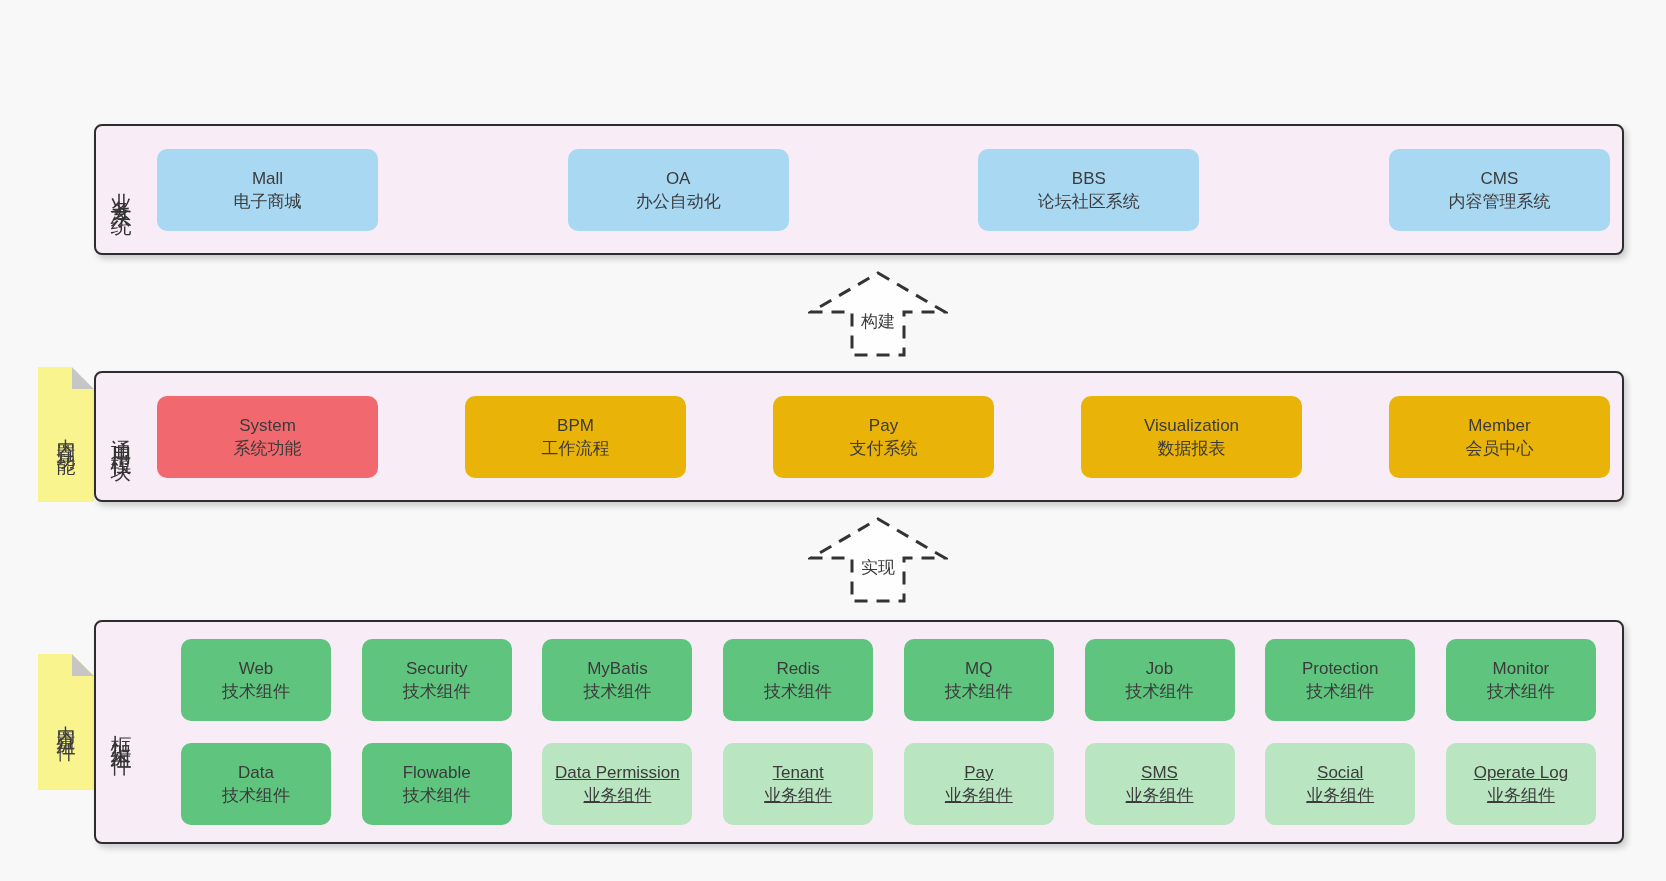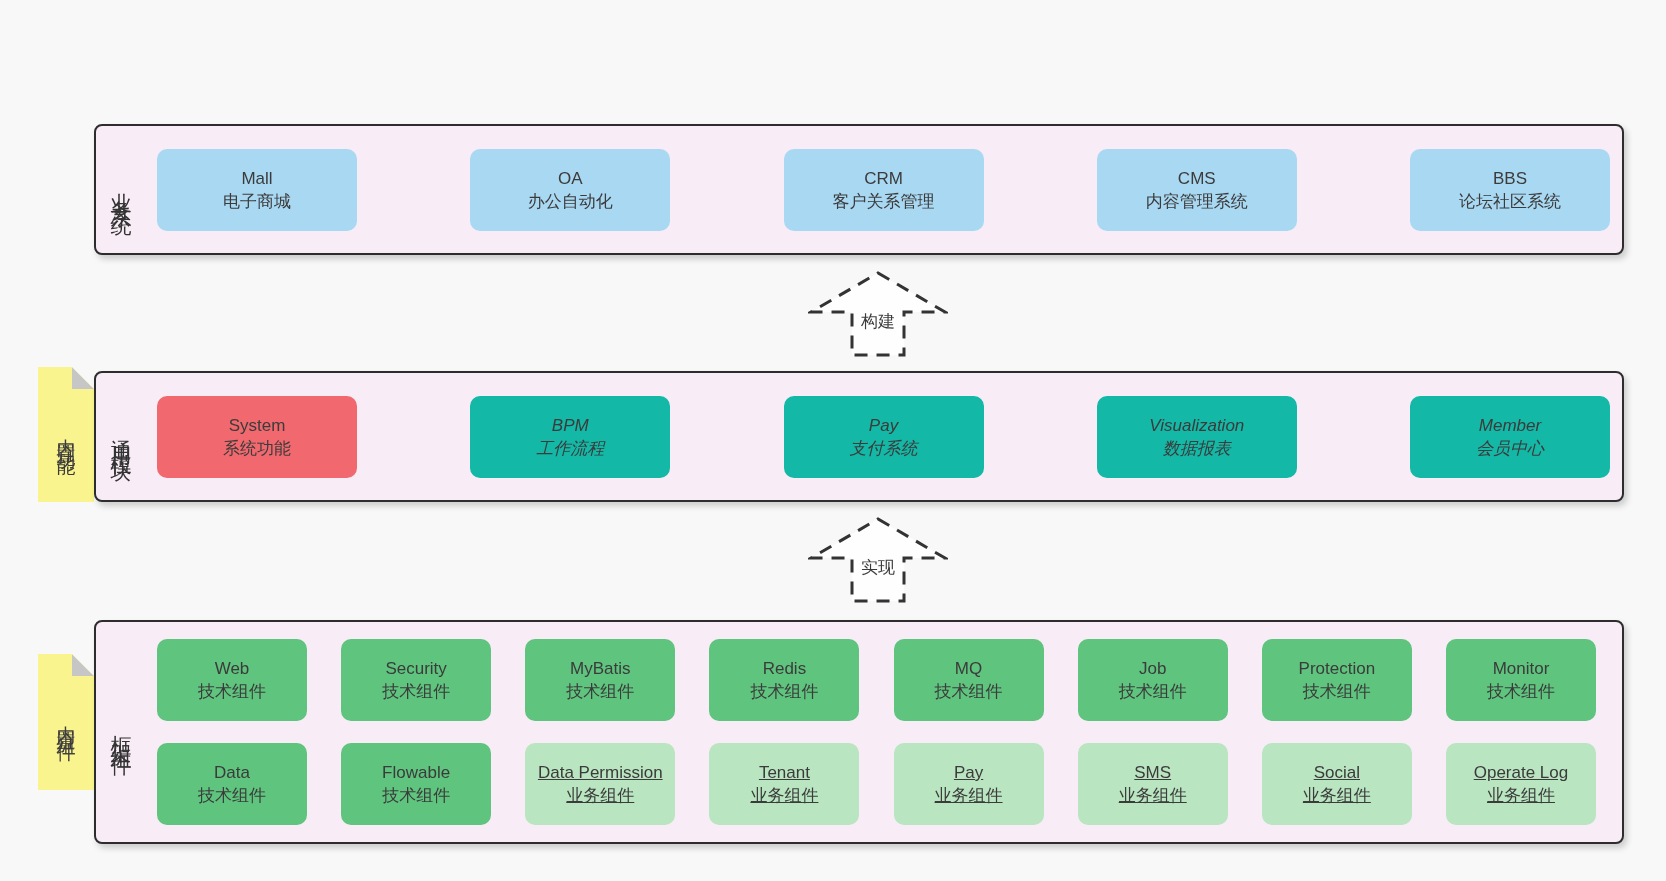--- a/index.html
+++ b/index.html
@@ -20,21 +20,21 @@
     background: #f8edf6;
     border: 2px solid #2d2d2d;
     border-radius: 8px;
     box-shadow: 3px 4px 6px rgba(0,0,0,0.18);
     box-sizing: border-box;
     display: flex;
     align-items: stretch;
   }
   #band-business   { top: 124px; height: 131px; }
   #band-modules    { top: 371px; height: 131px; }
-  #band-components { top: 620px; height: 224px; }
+  #band-components { top: 620px; height: 224px; gap: 24px; }
 
   .band-label {
     flex: 0 0 42px;
     display: flex; align-items: center; justify-content: center;
     writing-mode: vertical-rl; text-orientation: upright;
     font-size: 21px; letter-spacing: 7px;
     color: #333;
     padding-left: 4px;
   }
 
@@ -54,26 +54,26 @@
   
   .box {
     border-radius: 10px;
     display: flex; flex-direction: column;
     align-items: center; justify-content: center;
     text-align: center;
     font-size: 17px; line-height: 23px;
     box-sizing: border-box;
     padding: 2px 4px;
   }
-  .box-wide { width: 200px; height: 82px; }
+  .box-wide { width: 221px; height: 82px; }
   .box-sm   { width: 150px; height: 82px; }
 
   .c-blue        { background: #a9d8f2; }
   .c-red         { background: #f1696e; }
-  .c-pink        { background: #14b8a6; font-style: italic; }
+  .c-pink        { background: #eab308; }
   .c-green       { background: #5fc47e; }
   .c-green-light { background: #b9e5c1; text-decoration: underline; }
 
   
   .sticky {
     position: absolute;
     left: 38px; width: 56px;
     background: #faf48f;
     clip-path: polygon(0 0, calc(100% - 22px) 0, 100% 22px, 100% 100%, 0 100%);
     z-index: 0;
@@ -121,30 +121,26 @@
     <div class="band-boxes">
       <div class="box box-wide c-blue">
         <div>Mall</div>
         <div>电子商城</div>
       </div>
       <div class="box box-wide c-blue">
         <div>OA</div>
         <div>办公自动化</div>
       </div>
       <div class="box box-wide c-blue">
-        <div>CRM</div>
-        <div>客户关系管理</div>
+        <div>BBS</div>
+        <div>论坛社区系统</div>
       </div>
       <div class="box box-wide c-blue">
         <div>CMS</div>
         <div>内容管理系统</div>
-      </div>
-      <div class="box box-wide c-blue">
-        <div>BBS</div>
-        <div>论坛社区系统</div>
       </div>
     </div>
   </div>
 
   <svg class="arrow" id="arrow-build" viewBox="0 0 140 86">
     <path d="M70 2 L137 41 L96 41 L96 84 L44 84 L44 41 L3 41 Z"></path>
     <text x="70" y="56">构建</text>
   </svg>
 
   <div class="sticky" id="sticky-modules">

